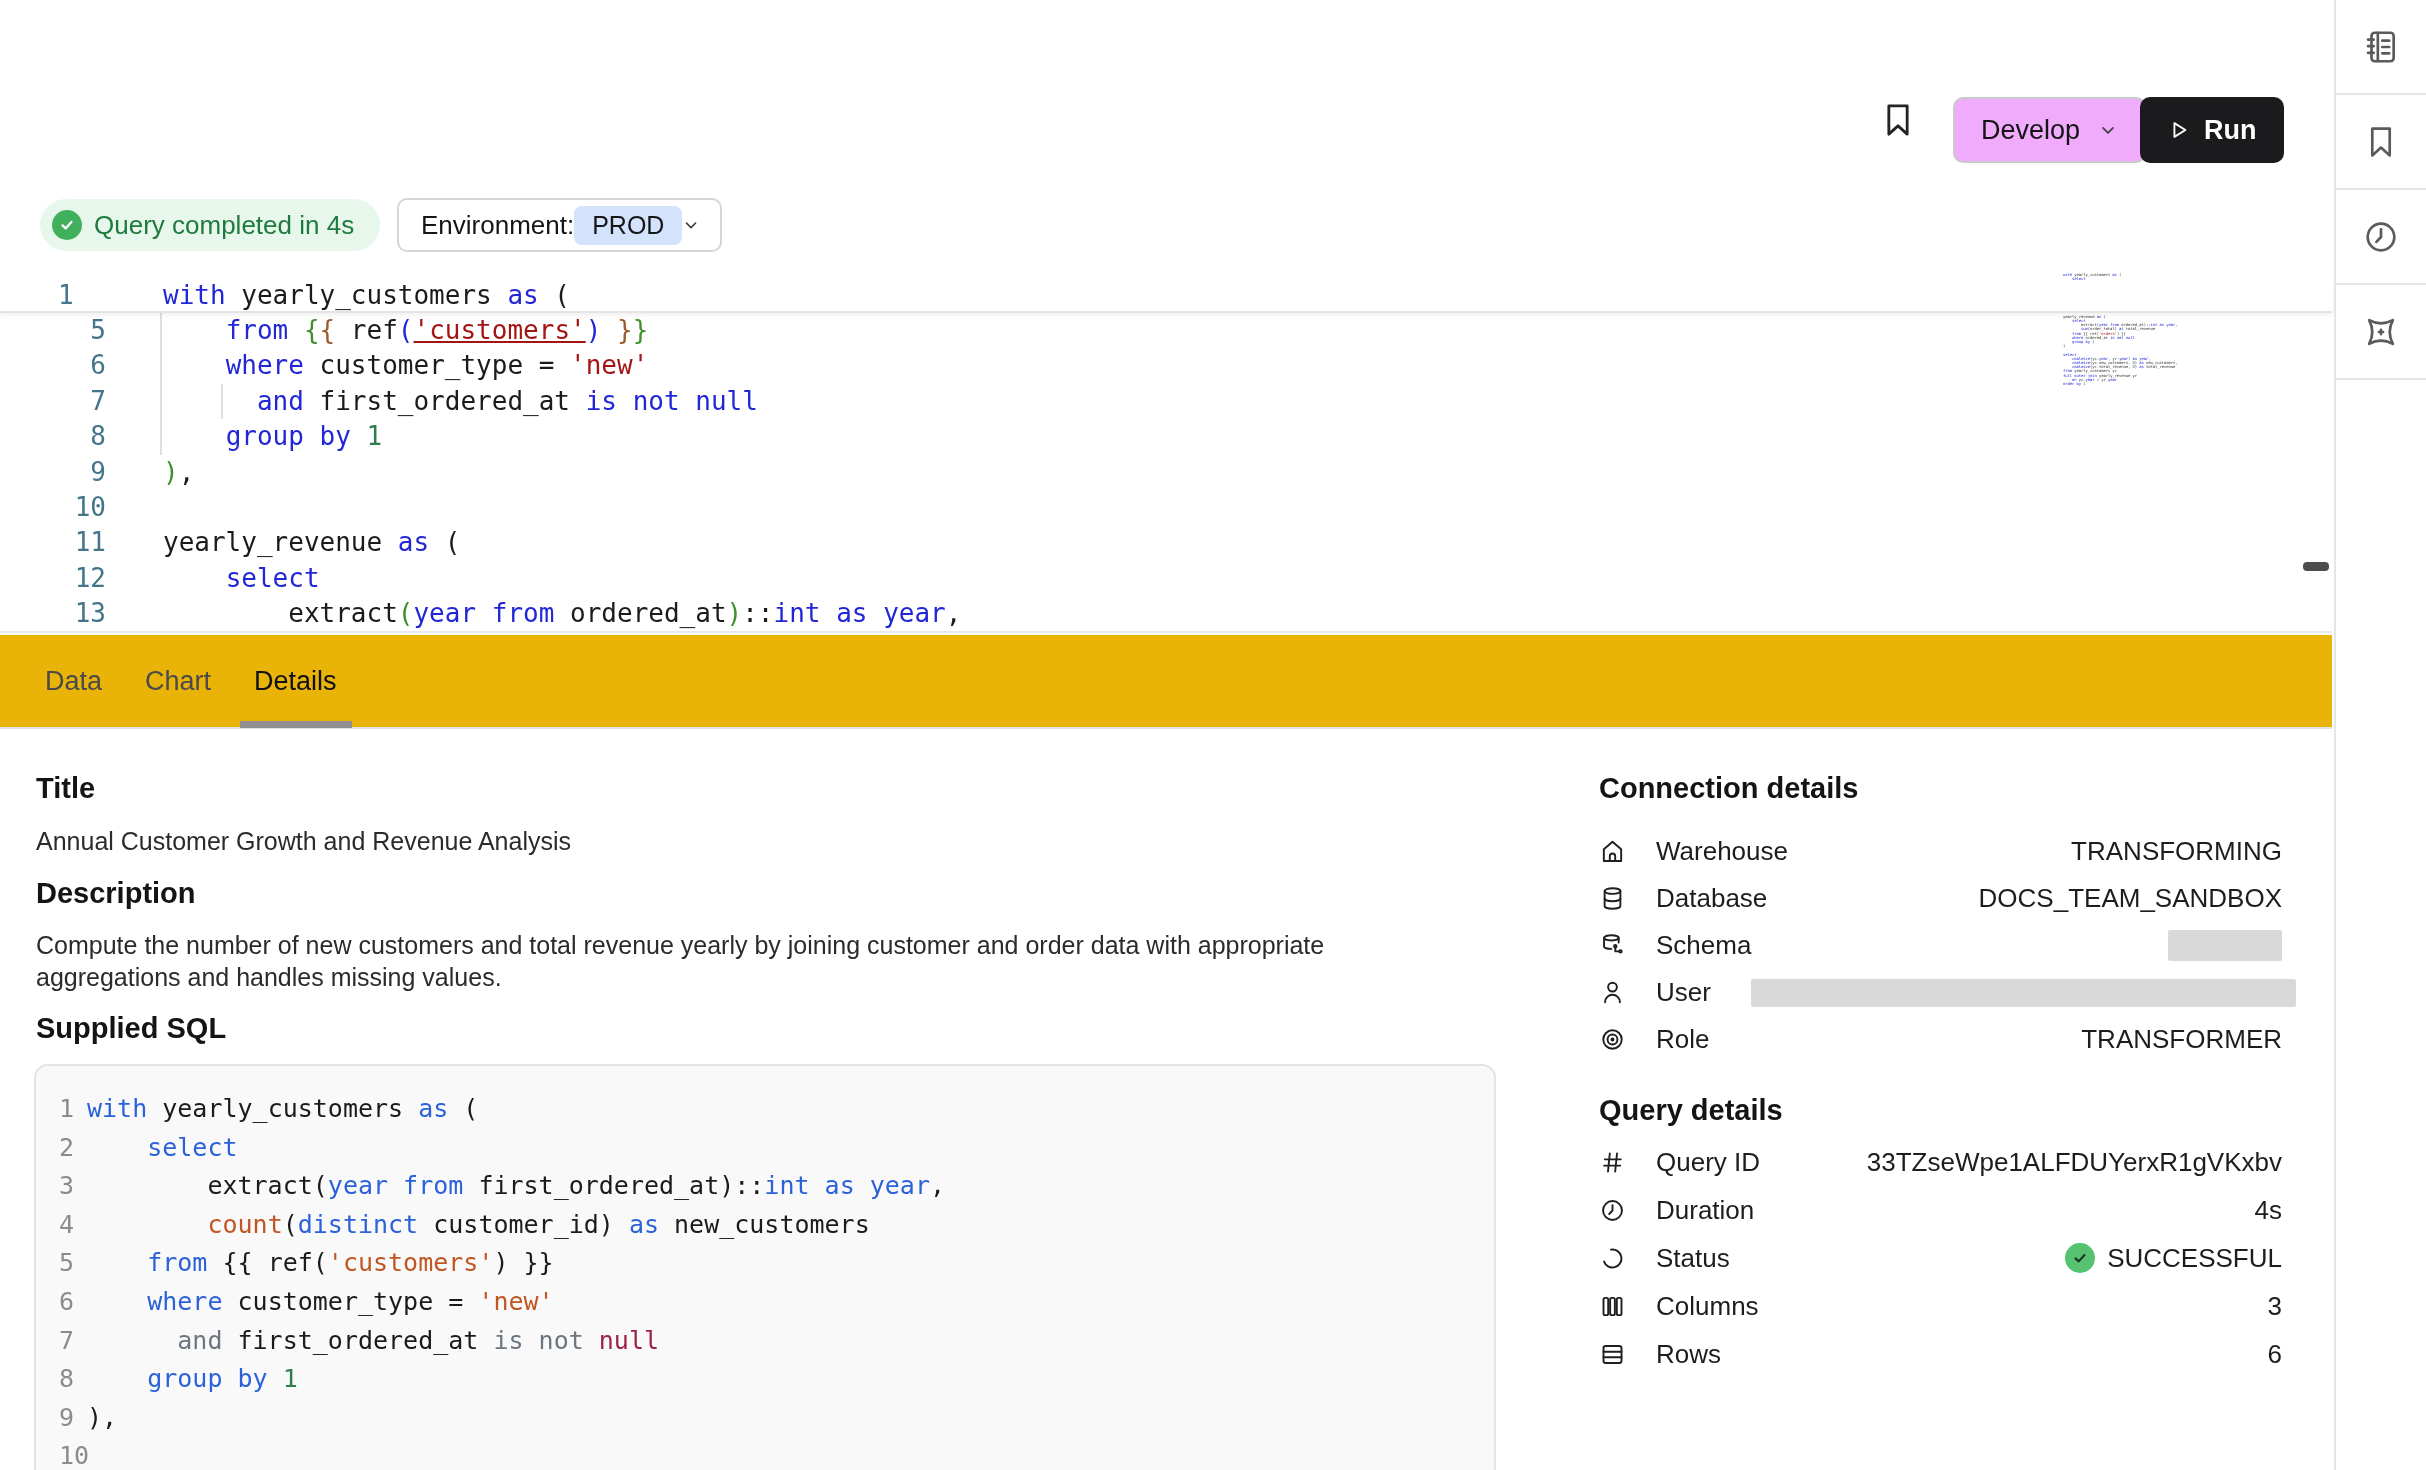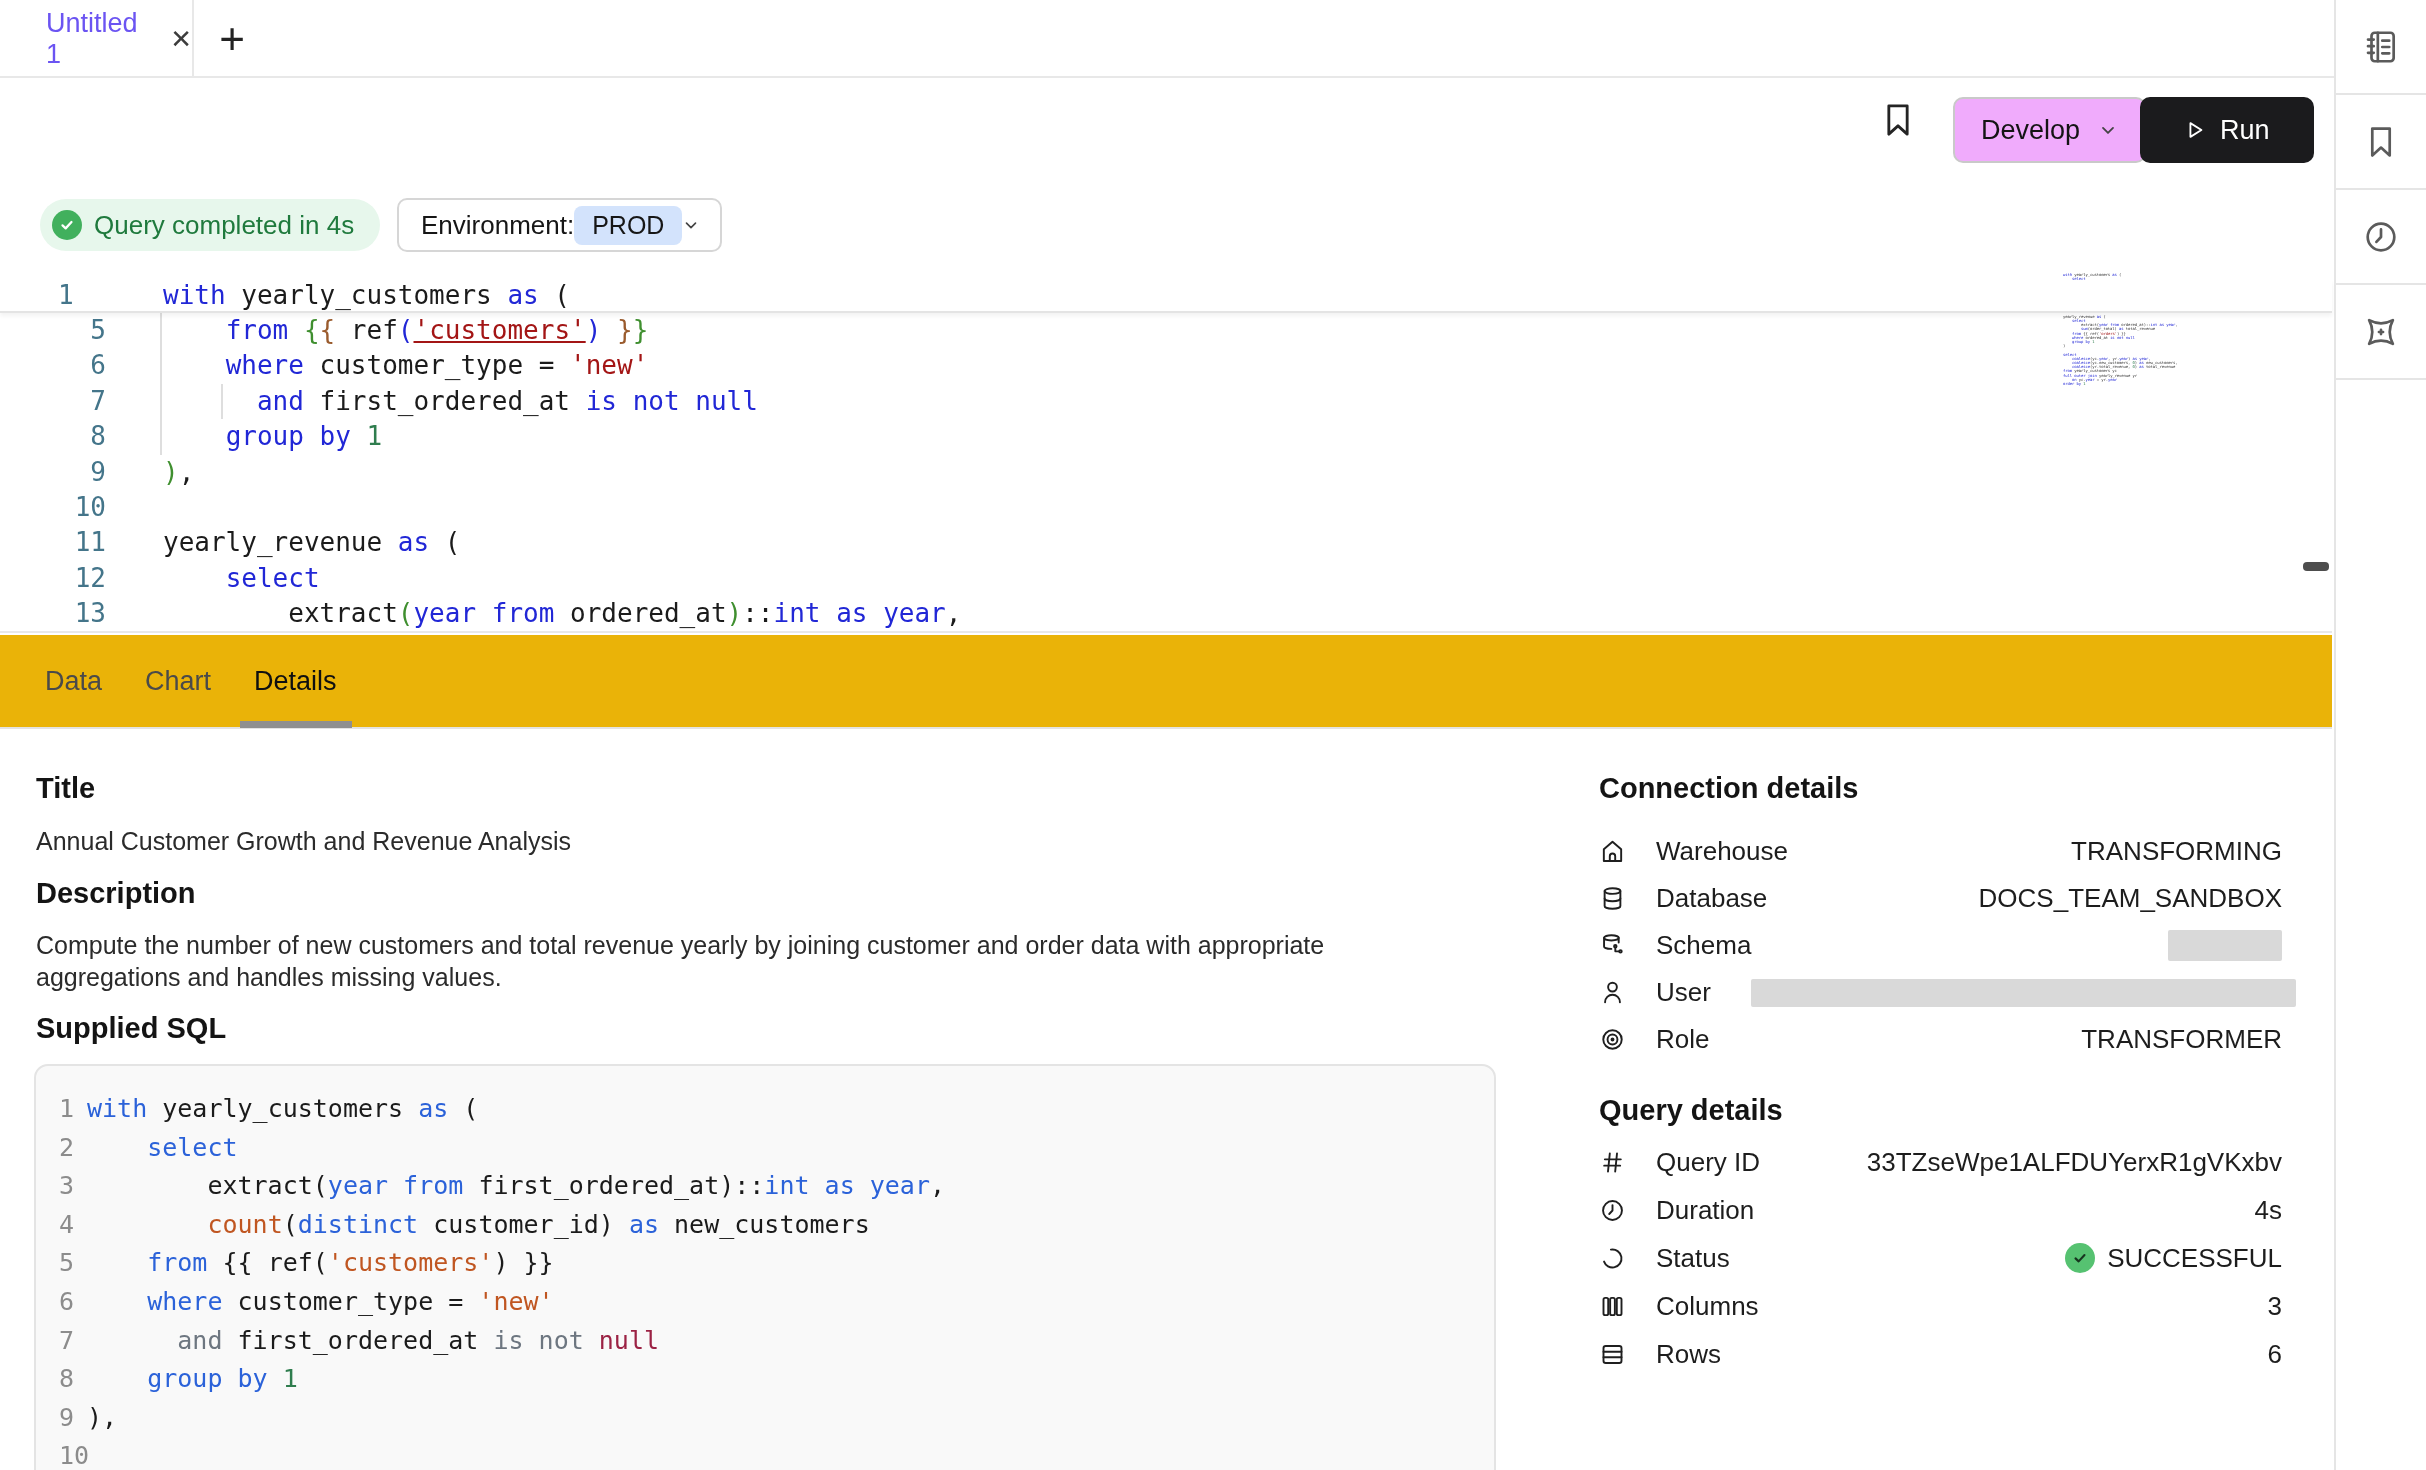--- a/index.html
+++ b/index.html
@@ -18,21 +18,21 @@
   .tab-label{color:var(--accent);font-size:27px}
   .tab-close{margin-left:24px;font-size:26px;color:#3c3c3c;line-height:1}
   .newtab{position:absolute;left:196px;top:0;width:72px;height:78px;display:flex;align-items:center;
           justify-content:center;font-size:44px;font-weight:200;color:#222}
 
   
   .bookmark-btn{position:absolute;left:1878px;top:100px;width:40px;height:46px;color:#242424}
   .btn-develop{position:absolute;left:1953px;top:97px;height:66px;display:flex;align-items:center;gap:18px;
         padding:0 26px;border:2px solid #c9c9c9;border-radius:10px;background:#f0abfc;font-size:27px;color:#141414}
   .btn-run{position:absolute;left:2140px;top:97px;height:66px;display:flex;align-items:center;gap:14px;
-        padding:0 44px;border-radius:10px;background:var(--run-bg);color:#fff;font-size:27px;font-weight:400}
+        padding:0 28px;border-radius:10px;background:var(--run-bg);color:#fff;font-size:27px;font-weight:700}
 
   
   .qpill{position:absolute;left:40px;top:199px;height:52px;display:flex;align-items:center;gap:12px;
          padding:0 26px 0 12px;border-radius:26px;background:var(--green-bg);color:var(--green-text);font-size:26px}
   .qcheck{width:30px;height:30px;border-radius:50%;background:#41b05d;display:flex;align-items:center;justify-content:center}
   .envbox{position:absolute;left:397px;top:198px;height:54px;display:flex;align-items:center;
           padding:0 20px 0 22px;border:2px solid #d6d6d6;border-radius:10px;background:#fff;font-size:26px;color:#161616}
   .prodpill{background:var(--prod-bg);border-radius:8px;padding:5px 18px;font-size:25px}
   .chev{color:#444}
 
@@ -102,27 +102,20 @@
   .side{position:absolute;right:0;top:0;width:92px;height:1470px;border-left:2px solid #e5e5e5;background:#fff}
   .scell{height:95px;display:flex;align-items:center;justify-content:center;border-bottom:2px solid #e5e5e5;color:#5b5b5b}
   .scell svg{width:38px;height:38px}
   svg{display:block}
 </style>
 </head>
 <body>
 
 <div class="page">
 
-  <div class="tabbar">
-    <div class="tab">
-      <span class="tab-label">Untitled 1</span>
-      <span class="tab-close">✕</span>
-    </div>
-    <div class="newtab">+</div>
-  </div>
 
   <div class="bookmark-btn">
     <svg viewBox="0 0 24 24" fill="none" stroke="currentColor" stroke-width="1.7" stroke-linejoin="round">
         <path d="M6.5 3.5h11v17l-5.5-5-5.5 5z"></path>
       </svg>
   </div>
   <div class="btn-develop">
     <span>Develop</span>
     <span class="chev">
       <svg width="20" height="20" viewBox="0 0 24 24" fill="none" stroke="currentColor" stroke-width="2.2" stroke-linecap="round" stroke-linejoin="round">

